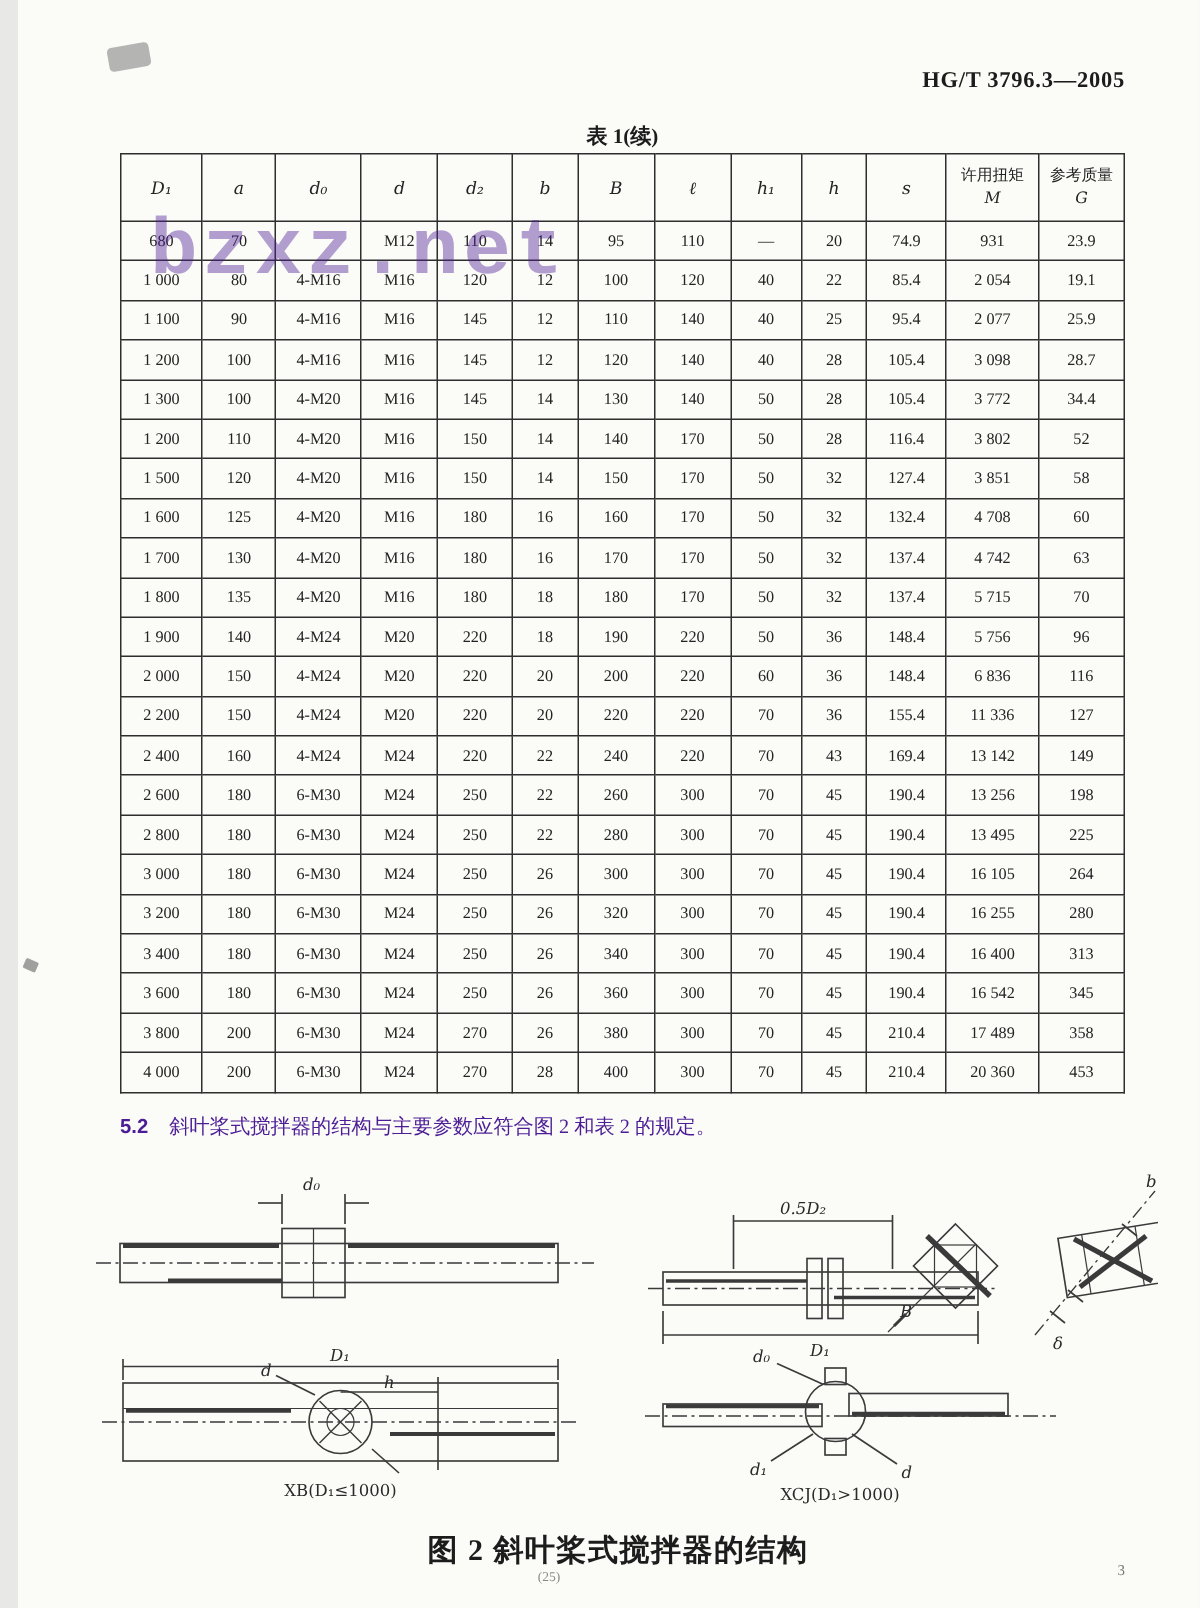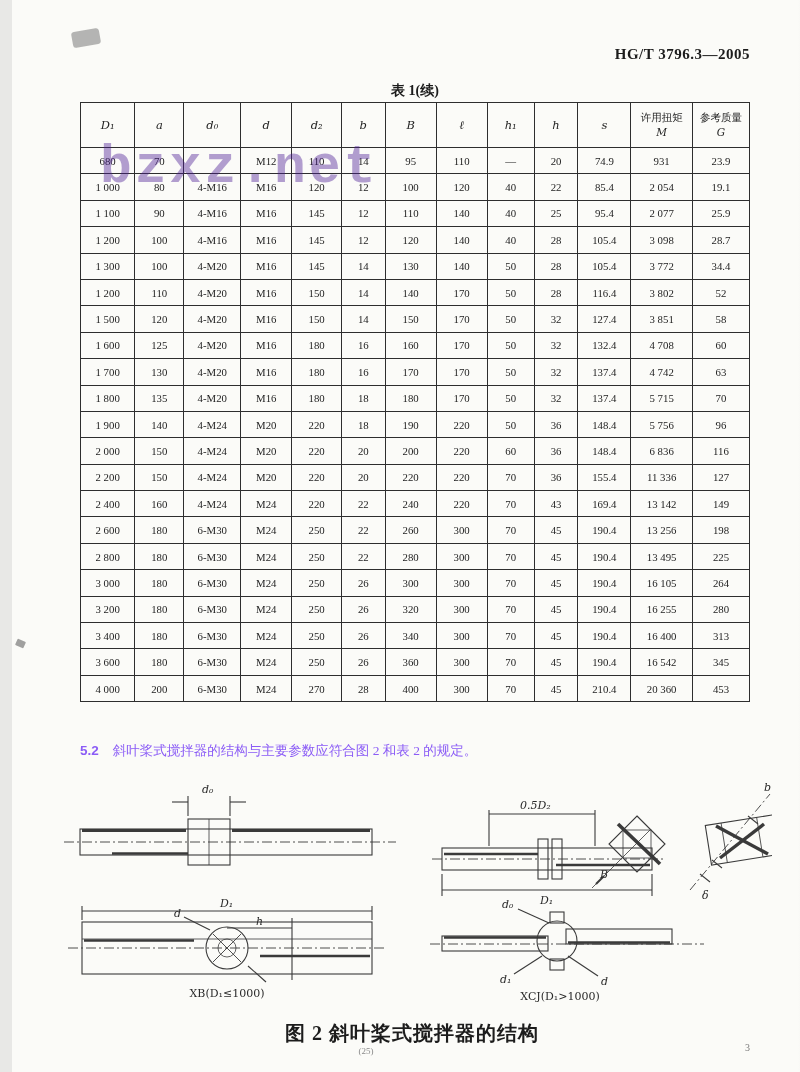--- a/index.html
+++ b/index.html
@@ -18,21 +18,21 @@
   table.spec th,table.spec td{border:1px solid #2e2e2e;text-align:center;vertical-align:middle;
     padding:0;color:#232323;overflow:hidden;white-space:nowrap;}
   table.spec th{height:44px;font-weight:normal;font-size:11.5px;}
   table.spec td{height:25.4px;font-size:10.8px;}
   table.spec{border:1.5px solid #222;}
   th .sym{font-style:italic;font-family:"DejaVu Serif",serif;}
   th .hdr2{display:block;line-height:1.45;font-size:10.5px;}
   .watermark{position:absolute;left:88px;top:138px;font-family:Liberation Mono, monospace;
     font-weight:bold;font-size:53px;letter-spacing:3px;color:#4c1d95;opacity:.42;z-index:6;
     pointer-events:none;}
-  .sec52{position:absolute;top:742px;left:68px;width:680px;font-size:13.5px;color:#8b5cf6;}
+  .sec52{position:absolute;top:742px;left:68px;width:680px;font-size:13.5px;color:#4c1d95;}
   .sec52 .num{font-weight:bold;margin-right:14px;font-family:"Liberation Sans",sans-serif;}
   .fig{position:absolute;top:778px;left:40px;width:720px;height:234px;}
   .fig svg{display:block;}
   .fig text{font-family:"DejaVu Serif",serif;fill:#2a2a2a;}
   .fig .lbl{font-style:italic;font-size:11px;}
   .fig .cap{font-size:11px;font-style:normal;}
   .fig-caption{position:absolute;top:1020px;left:0;width:800px;text-align:center;
     font-weight:bold;font-size:20px;letter-spacing:1px;}
   .foot-center{position:absolute;top:1046px;left:0;width:708px;text-align:center;
     font-size:9px;color:#8a8a8a;}
@@ -387,20 +387,35 @@
             <td>26</td>
             <td>360</td>
             <td>300</td>
             <td>70</td>
             <td>45</td>
             <td>190.4</td>
             <td>16 542</td>
             <td>345</td>
           </tr>
           <tr>
+            <td>3 800</td>
+            <td>200</td>
+            <td>6-M30</td>
+            <td>M24</td>
+            <td>270</td>
+            <td>26</td>
+            <td>380</td>
+            <td>300</td>
+            <td>70</td>
+            <td>45</td>
+            <td>210.4</td>
+            <td>17 489</td>
+            <td>358</td>
+          </tr>
+          <tr>
             <td>4 000</td>
             <td>200</td>
             <td>6-M30</td>
             <td>M24</td>
             <td>270</td>
             <td>28</td>
             <td>400</td>
             <td>300</td>
             <td>70</td>
             <td>45</td>

